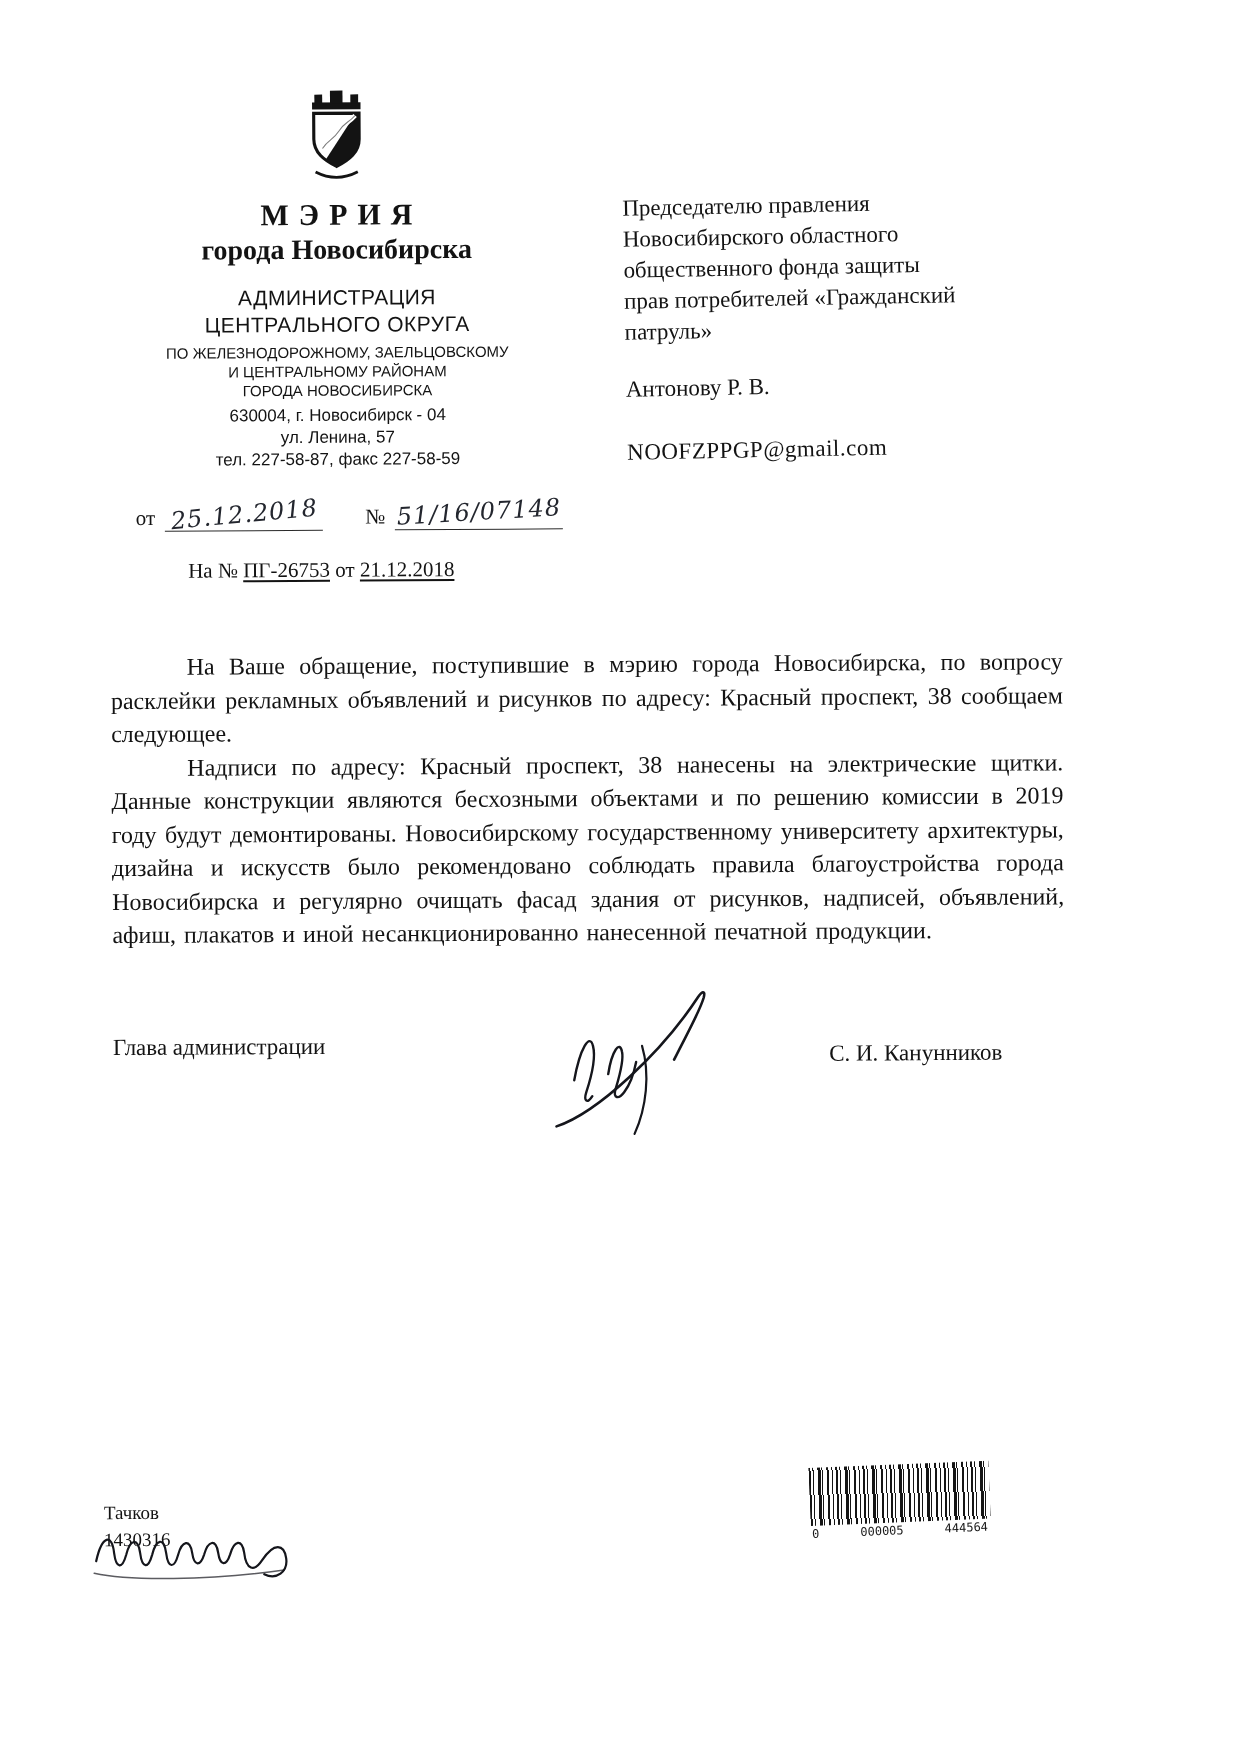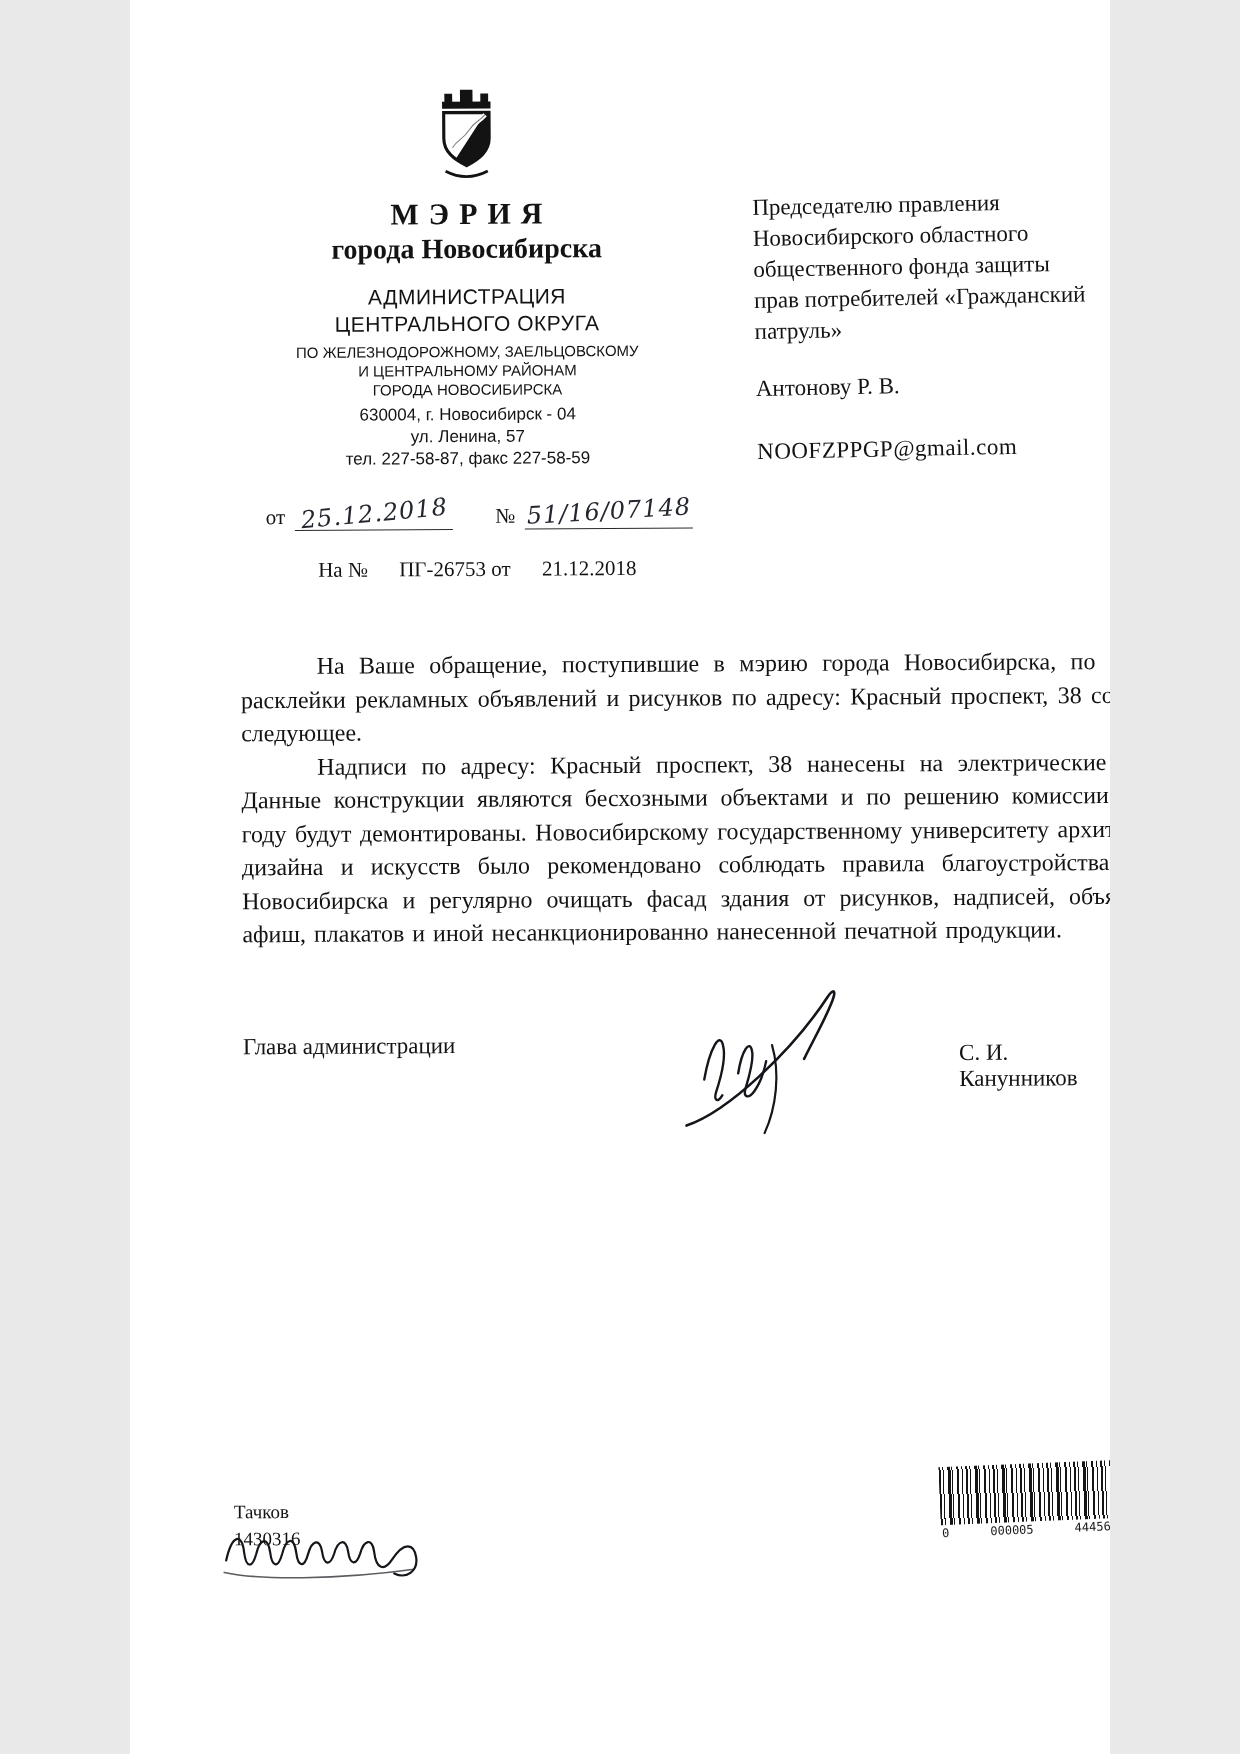--- a/index.html
+++ b/index.html
@@ -1,17 +1,17 @@
 <!DOCTYPE html>
 <html lang="ru"><head>
 <meta charset="utf-8">
 <style>
   html,body { margin:0; padding:0; background:#e9e9e9; }
   .page {
-    position:relative; width:980px; height:1754px; margin:0 auto;
+    position:relative; width:1240px; height:1754px; margin:0 auto;
     background:#ffffff; overflow:hidden;
     font-family:"Liberation Serif", serif; color:#131313;
   }
   .content { position:absolute; inset:0; transform:rotate(-0.35deg); transform-origin:50% 50%; }
 
   
   .letterhead { position:absolute; left:118px; top:86px; width:445px; text-align:center; }
   .emblem { width:86px; height:98px; margin:0 auto 12px; display:block; }
   .org-name  { font-size:30px; font-weight:700; letter-spacing:10px; padding-left:10px; line-height:34px; }
   .org-city  { font-size:28px; font-weight:700; line-height:32px; margin-top:2px; }
@@ -24,21 +24,21 @@
   .ref-line .lbl { margin-right:10px; }
   .blank { display:inline-block; border-bottom:1.6px solid #2a2a2a; text-align:center; vertical-align:baseline; }
   .blank.b1 { width:158px; margin-right:42px; }
   .blank.b2 { width:168px; }
   .hand {
     display:inline-block; font-family:"DejaVu Serif", serif; font-style:italic;
     font-size:24px; color:#23262e; transform:rotate(-5deg) translateY(-2px); letter-spacing:1px;
   }
   .hand.h2 { transform:rotate(-3deg) translateY(-3px); }
   .reply-line { position:absolute; left:190px; top:556px; font-size:21px; }
-  .u { text-underline-offset:3px;margin-left:26px; }
+  .u { text-decoration:underline; text-underline-offset:3px; }
 
   
   .recipient { position:absolute; left:628px; top:190px; width:410px; font-size:23px; line-height:31px; transform:rotate(-0.8deg); }
   .recipient .r-name  { margin-top:26px; }
   .recipient .r-email { margin-top:32px; letter-spacing:0.5px; }
 
   
   .body-text { position:absolute; left:112px; top:648px; width:952px; font-size:24px; line-height:33.5px; text-align:justify; word-spacing:2px; }
   .body-text p { margin:0; text-indent:76px; }
 

